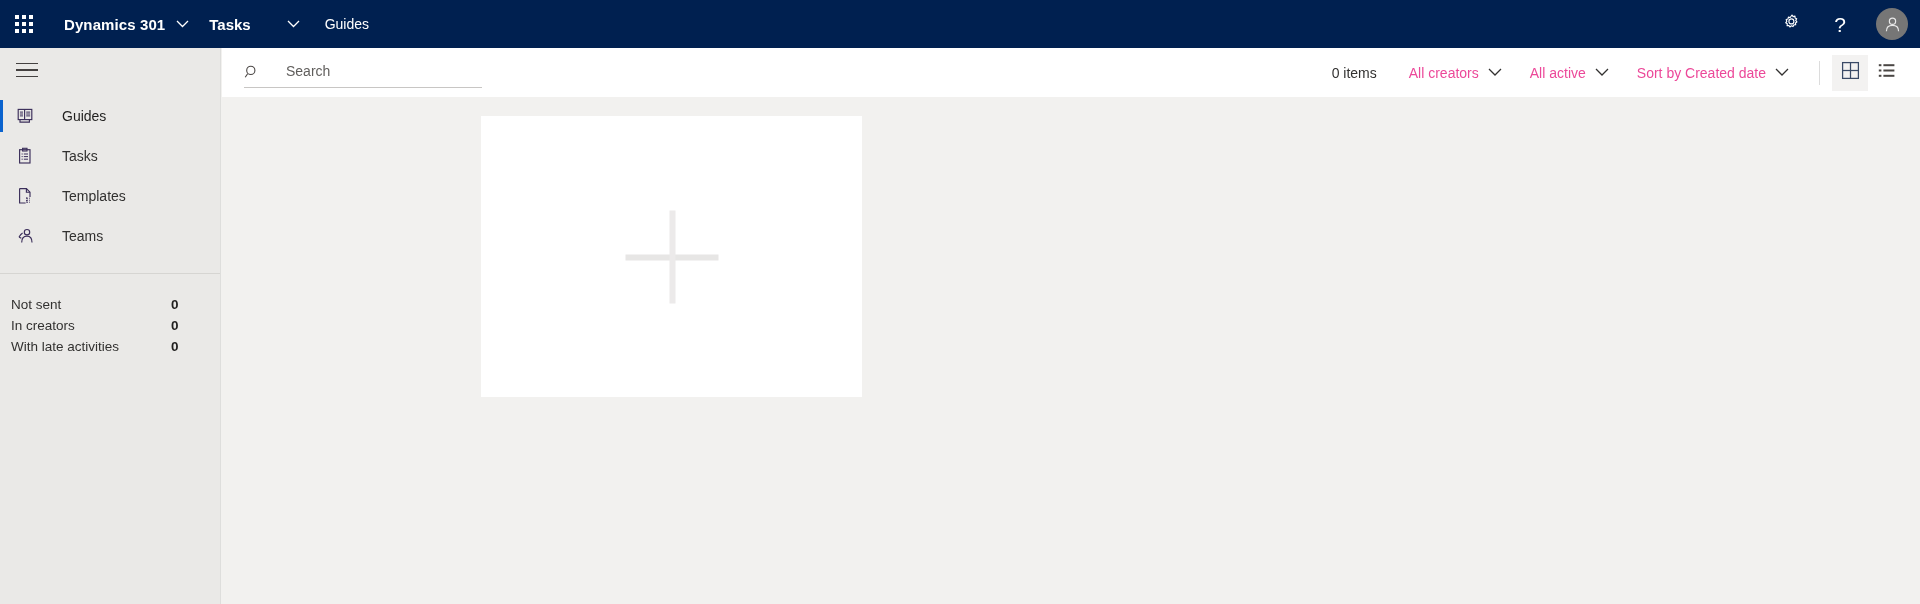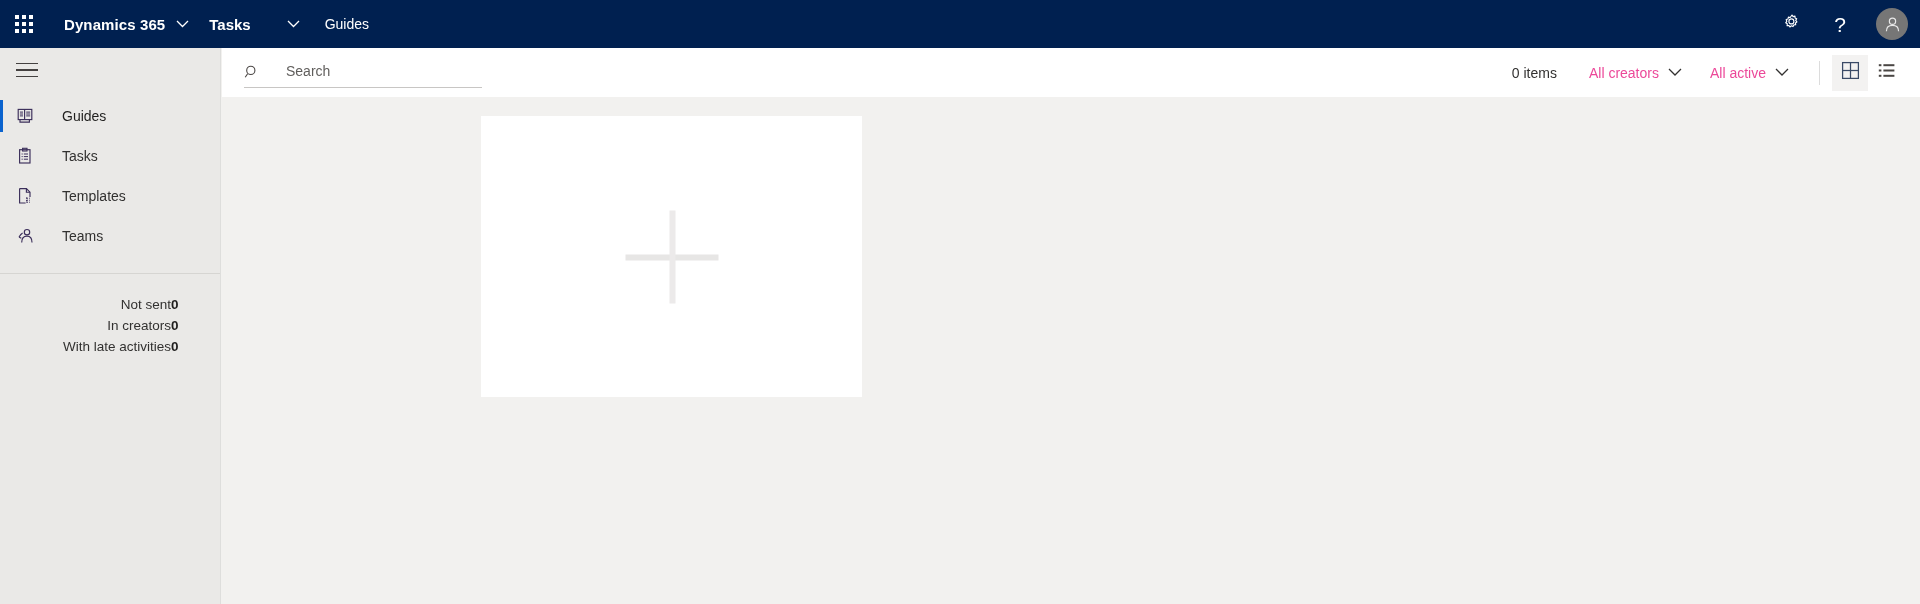--- a/index.html
+++ b/index.html
@@ -173,21 +173,21 @@
     white-space: nowrap;
   }
   .nav-item.selected .nav-label { color: #201f1e; }
 
   .side-divider {
     margin-top: 17px;
     height: 1px;
     background: #d6d5d2;
   }
 
-  .stats { padding: 20px 0 0 11px; text-align: right; }
+  .stats { padding: 20px 0 0 11px; }
   .stat-row {
     display: flex;
     align-items: center;
     height: 21px;
     font-size: 13.5px;
     color: #323130;
   }
   .stat-label { width: 160px; white-space: nowrap; }
   .stat-value { font-weight: 700; color: #201f1e; }
 
@@ -321,21 +321,21 @@
         <i></i>
         <i></i>
         <i></i>
         <i></i>
         <i></i>
         <i></i>
         <i></i>
     </span>
   </div>
 
-  <div class="brand">Dynamics 365</div>
+  <div class="brand">Dynamics 301</div>
 
   <div class="nav-chevron">
     <span>
       <svg width="13" height="8" viewBox="0 0 13 8">
           <path d="M1 1 L6.5 6.5 L12 1" fill="none" stroke="#ffffff" stroke-width="1.3"></path>
         </svg>
     </span>
   </div>
 
   <div class="module">Tasks</div>
@@ -496,20 +496,28 @@
 
   <div class="filter">
     <span class="filter-text">All active</span>
     <span class="chev">
       <svg width="14" height="9" viewBox="0 0 14 9">
           <path d="M1 1 L7 7 L13 1" fill="none" stroke="#323130" stroke-width="1.25"></path>
         </svg>
     </span>
   </div>
 
+  <div class="filter">
+    <span class="filter-text">Sort by Created date</span>
+    <span class="chev">
+      <svg width="14" height="9" viewBox="0 0 14 9">
+          <path d="M1 1 L7 7 L13 1" fill="none" stroke="#323130" stroke-width="1.25"></path>
+        </svg>
+    </span>
+  </div>
 
   <div class="cmd-sep"></div>
 
   <div class="view-btn active">
     <span>
       <svg width="19" height="19" viewBox="0 0 19 19">
         <rect x="1.6" y="1.6" width="15.8" height="15.8" fill="none" stroke="#3a4a66" stroke-width="1.25"></rect>
         <line x1="9.5" y1="1.6" x2="9.5" y2="17.4" stroke="#3a4a66" stroke-width="1.25"></line>
         <line x1="1.6" y1="9.5" x2="17.4" y2="9.5" stroke="#3a4a66" stroke-width="1.25"></line>
       </svg>

